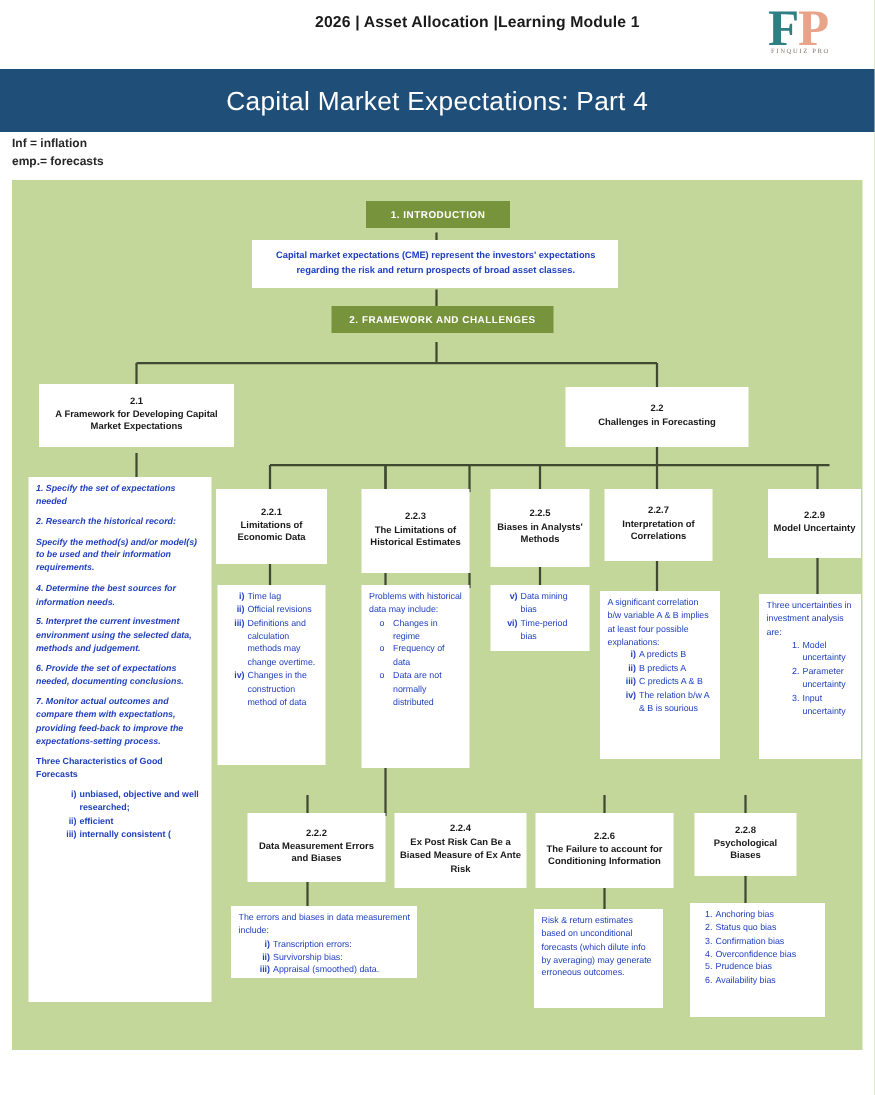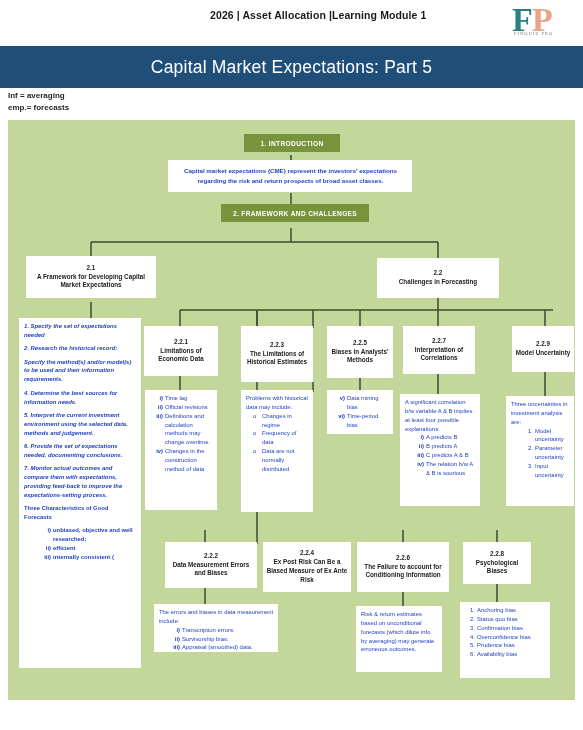--- a/index.html
+++ b/index.html
@@ -96,25 +96,25 @@
 <div id="topbar">
   <div id="course-line">2026 | Asset Allocation |Learning Module 1</div>
   <div id="logo">
     <span class="lg-f">F</span>
     <span class="lg-p">P</span>
     <span class="lg-sub">FINQUIZ PRO</span>
   </div>
 </div>
 
 <div id="title-band">
-  <span class="t">Capital Market Expectations: Part 5</span>
+  <span class="t">Capital Market Expectations: Part 4</span>
 </div>
 
 <div id="legend">
-  <div>Inf = averaging</div>
+  <div>Inf = inflation</div>
   <div>emp.= forecasts</div>
 </div>
 
 <div id="canvas">
 
   <svg id="wires" viewBox="0 0 567 580">
     <g stroke="#3f4a30" stroke-width="1.5" fill="none">
 
       <path d="M283,35 L283,45"></path>
 

